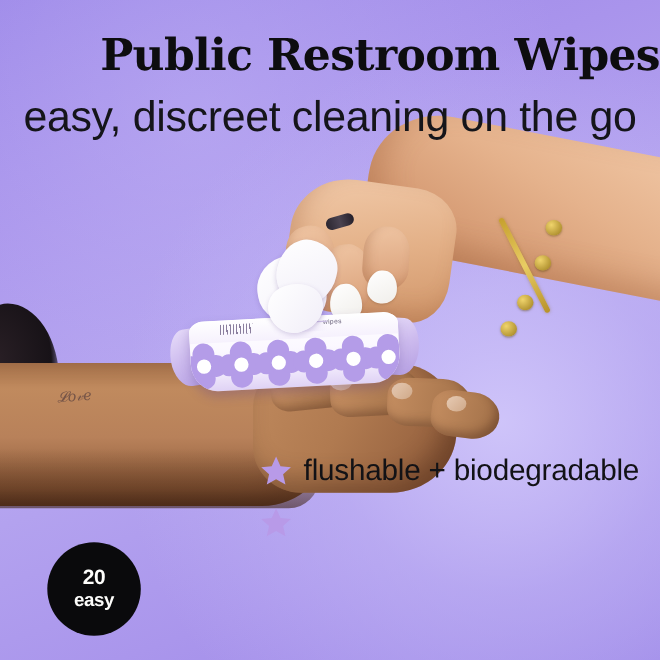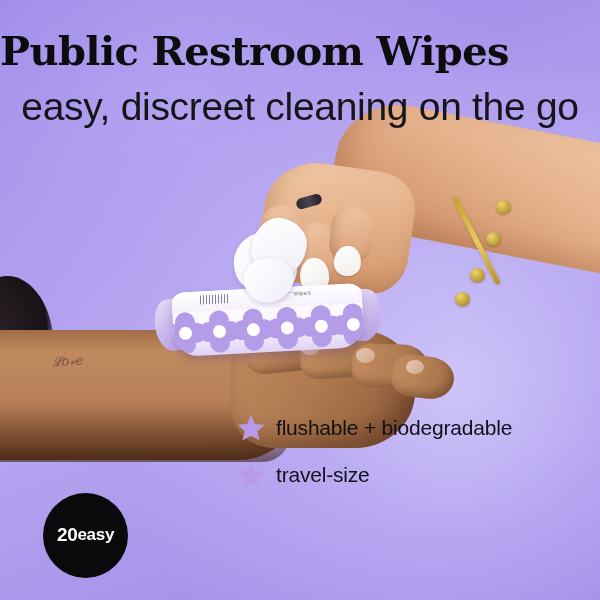--- a/index.html
+++ b/index.html
@@ -8,48 +8,48 @@
   #ad{
     position:relative;width:600px;height:600px;overflow:hidden;
     background:
       radial-gradient(circle at 76% 64%, rgba(208,198,250,.95) 0%, rgba(196,184,246,.55) 26%, rgba(170,150,238,0) 58%),
       radial-gradient(circle at 30% 18%, rgba(196,184,246,.45) 0%, rgba(170,150,238,0) 52%),
       linear-gradient(160deg,#9b86e8 0%,#a994ec 26%,#b6a6f0 52%,#aa96ec 78%,#9d88e8 100%);
   }
 
   
   .headline{
-    position:absolute;left:0;top:30px;width:600px;text-align:left;
+    position:absolute;left:0;top:30px;width:600px;text-align:right;
     font-family:"DejaVu Serif","Liberation Serif",serif;
     font-weight:700;font-size:40px;letter-spacing:-.6px;color:#0d0d0f;
     line-height:1.04;
   }
   .subhead{
     position:absolute;left:0;top:84px;width:600px;text-align:center;
     font-family:"Liberation Sans",sans-serif;
     font-weight:300;font-size:39px;letter-spacing:-.3px;color:#15151a;
     line-height:1.2;
   }
 
   
   .features{position:absolute;left:236px;top:404px;width:360px;}
   .feat{position:relative;height:47px;display:flex;align-items:center;}
   .star{width:30px;height:30px;flex:0 0 30px;margin-right:10px;
         display:block;}
   .feat-label{
     font-family:"Liberation Sans",sans-serif;
-    font-weight:400;font-size:21px;letter-spacing:-.2px;color:#121216;
+    font-weight:400;font-size:27px;letter-spacing:-.2px;color:#121216;
     white-space:nowrap;
   }
 
   
   .badge{
     position:absolute;left:43px;top:493px;width:85px;height:85px;
     border-radius:50%;background:#0a0a0c;
-    display:flex;flex-direction:row;align-items:center;justify-content:center;
+    display:flex;flex-direction:column;align-items:center;justify-content:center;
     color:#fdfdfb;line-height:1.08;
   }
   .badge-num{font-size:19px;font-weight:700;letter-spacing:-.3px;}
   .badge-unit{font-size:17px;font-weight:700;letter-spacing:-.3px;}
 
   
   .scene{position:absolute;inset:0;}
 
   
   .arm-l{
@@ -279,21 +279,20 @@
     <div class="feat">
       <svg class="star" viewBox="0 0 24 24">
         <polygon points="12,1.6 15.2,8.7 22.8,9.4 17.1,14.5 18.8,22 12,18.1 5.2,22 6.9,14.5 1.2,9.4 8.8,8.7" fill="#b89ae8"></polygon>
       </svg>
       <span class="feat-label">flushable + biodegradable</span>
     </div>
     <div class="feat">
       <svg class="star" viewBox="0 0 24 24">
         <polygon points="12,1.6 15.2,8.7 22.8,9.4 17.1,14.5 18.8,22 12,18.1 5.2,22 6.9,14.5 1.2,9.4 8.8,8.7" fill="#b89ae8"></polygon>
       </svg>
-      <span class="feat-label">travel-size</span>
     </div>
   </div>
 
   <div class="badge">
     <span class="badge-num">20</span>
     <span class="badge-unit">easy</span>
   </div>
 
 </div>
 

